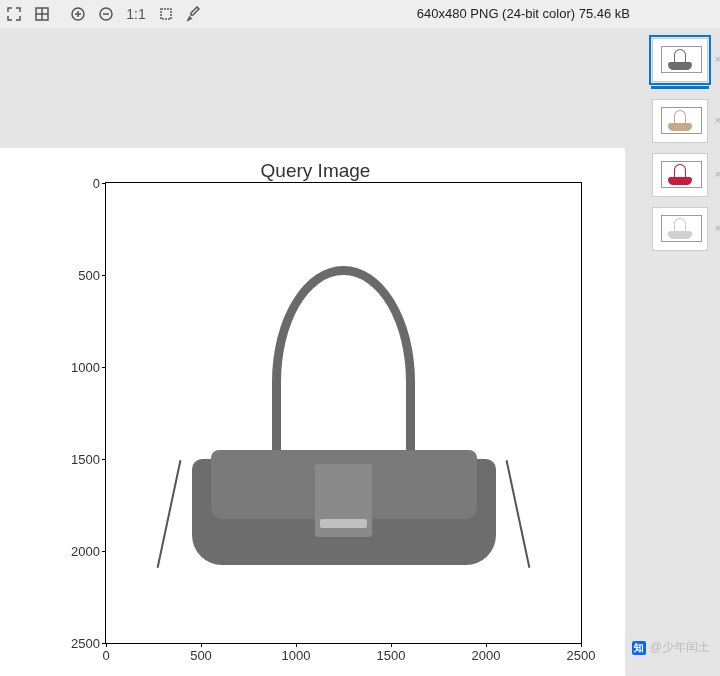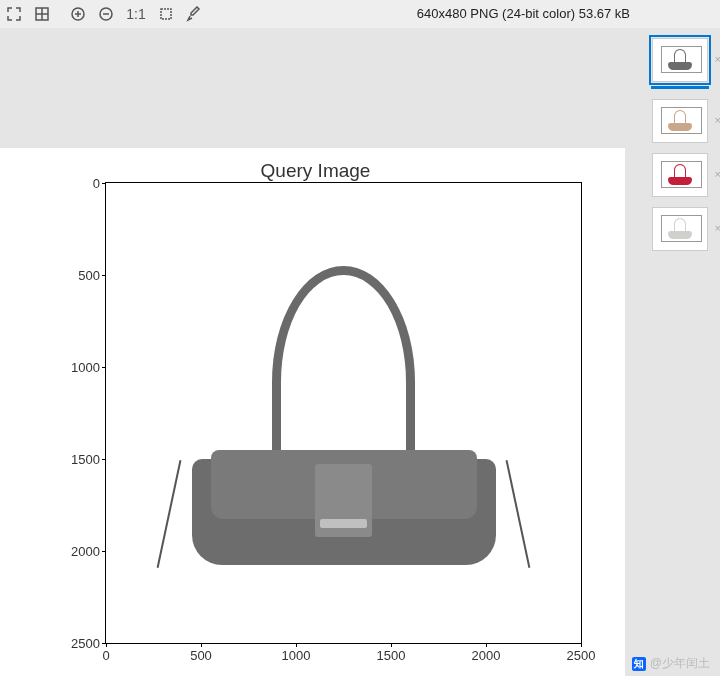--- a/index.html
+++ b/index.html
@@ -22,21 +22,21 @@
 .axes{position:absolute;left:105px;top:34px;width:475px;height:460px;border:1px solid #000}
 .ytick{position:absolute;left:-40px;width:34px;text-align:right;font-size:13px;transform:translateY(-50%)}
 .xtick{position:absolute;bottom:-20px;transform:translateX(-50%);font-size:13px}
 .tk{position:absolute;background:#000}
 .bag-body{position:absolute;left:18%;right:18%;top:60%;bottom:17%;background:#6d6d6d;border-radius:10px 10px 30px 30px}
 .bag-flap{position:absolute;left:22%;right:22%;top:58%;height:15%;background:#7a7a7a;border-radius:8px 8px 12px 12px}
 .bag-handle{position:absolute;left:35%;right:35%;top:18%;bottom:40%;border:9px solid #6a6a6a;border-bottom:none;border-radius:50% 50% 0 0/60% 60% 0 0}
 .bag-buckle{position:absolute;left:44%;right:44%;top:61%;height:16%;background:#8a8a8a;border-radius:3px}
 .clasp{position:absolute;left:45%;right:45%;top:73%;height:2%;background:#c0c0c0;border-radius:2px}
 .strap{position:absolute;top:60%;width:2px;height:24%;background:#555}
-.wm{position:absolute;bottom:4px;right:10px;color:#bbb;font-size:12px}
+.wm{position:absolute;bottom:20px;right:10px;color:#bbb;font-size:12px}
 .wm .z{display:inline-block;width:14px;height:14px;background:#0a66ff;color:#fff;font-weight:bold;text-align:center;line-height:14px;border-radius:2px;margin-right:4px;font-size:10px}
 </style>
 </head>
 <body>
 
 <div class="toolbar">
   <div class="tool">
       <svg viewBox="0 0 16 16">
         <path d="M2 6V2h4M10 2h4v4M14 10v4h-4M6 14H2v-4"></path>
       </svg>
@@ -66,21 +66,21 @@
         <rect x="3" y="3" width="10" height="10" stroke-dasharray="2 1"></rect>
       </svg>
     </div>
   <div class="tool">
       <svg viewBox="0 0 16 16">
         <path d="M13 3l-2-2-6 6v2h2l6-6zM4 10l-2 4 4-2"></path>
       </svg>
     </div>
 </div>
 
-<div class="info">640x480 PNG (24-bit color) 53.67 kB</div>
+<div class="info">640x480 PNG (24-bit color) 75.46 kB</div>
 
 <div class="viewer">
   <div class="canvas">
     <div class="plot-title">Query Image</div>
     <div class="axes">
       <div class="ytick" style="top:0%">0</div>
       <div class="ytick" style="top:20%">500</div>
       <div class="ytick" style="top:40%">1000</div>
       <div class="ytick" style="top:60%">1500</div>
       <div class="ytick" style="top:80%">2000</div>

